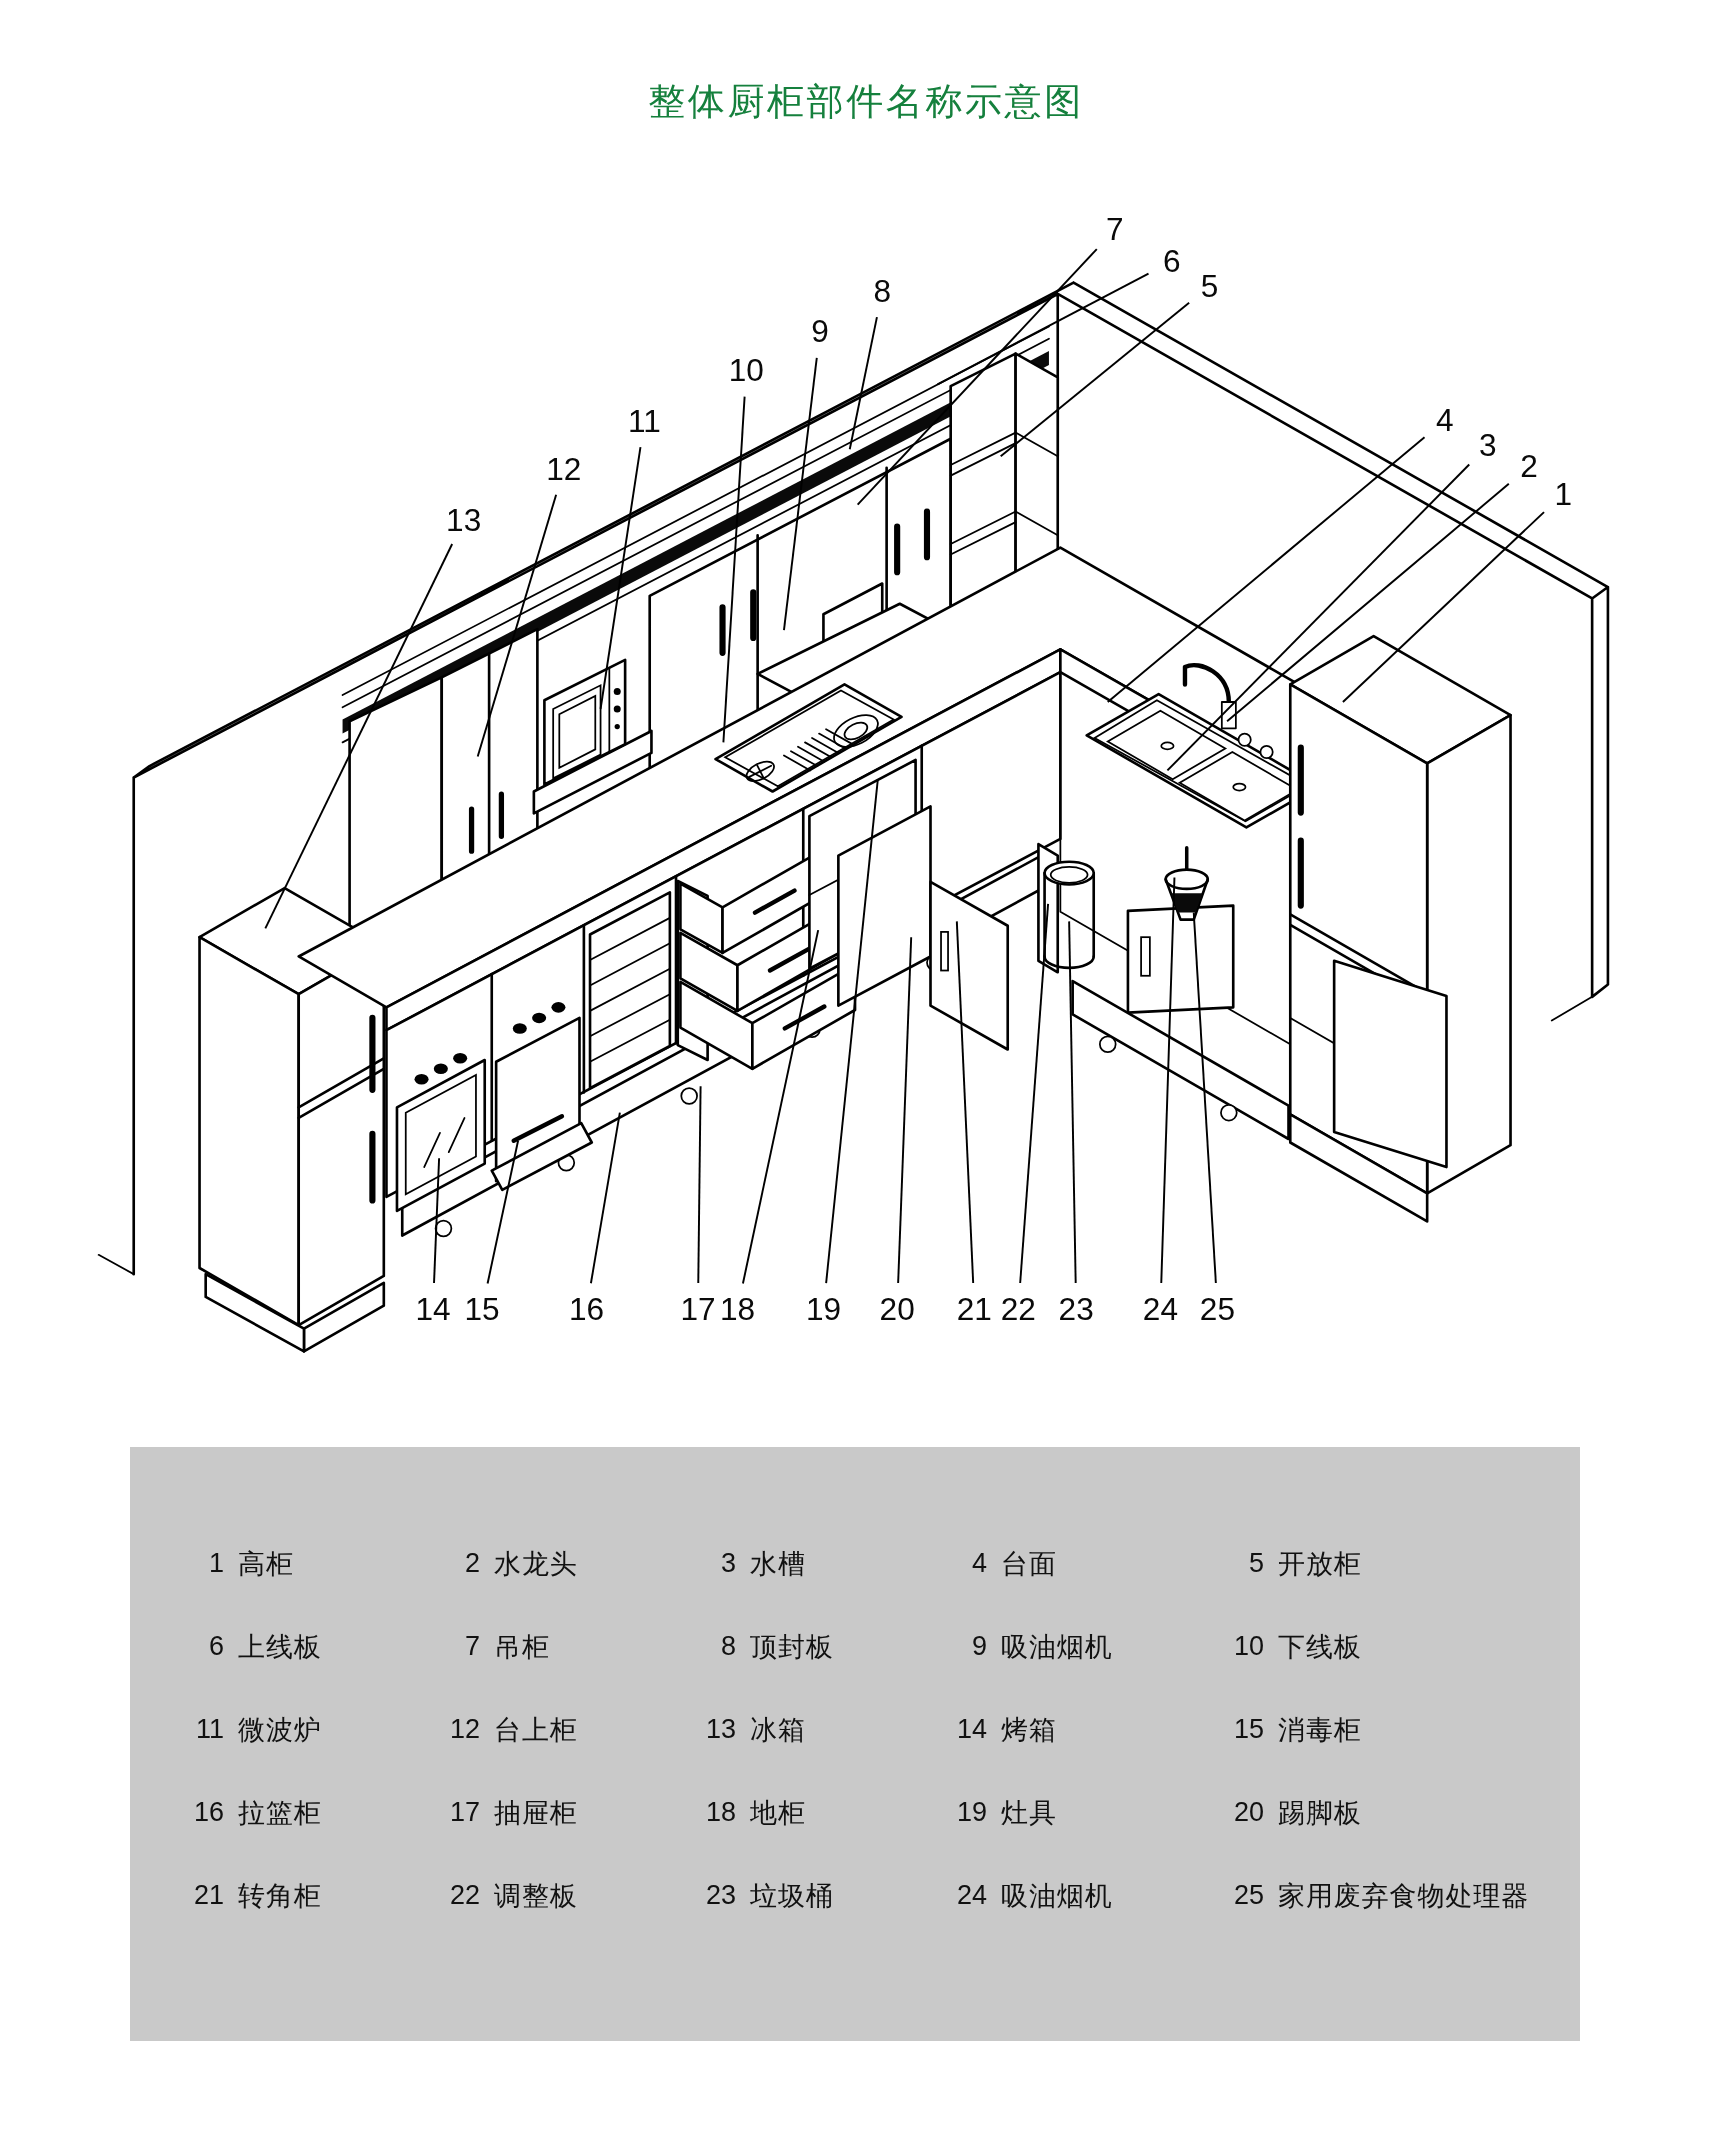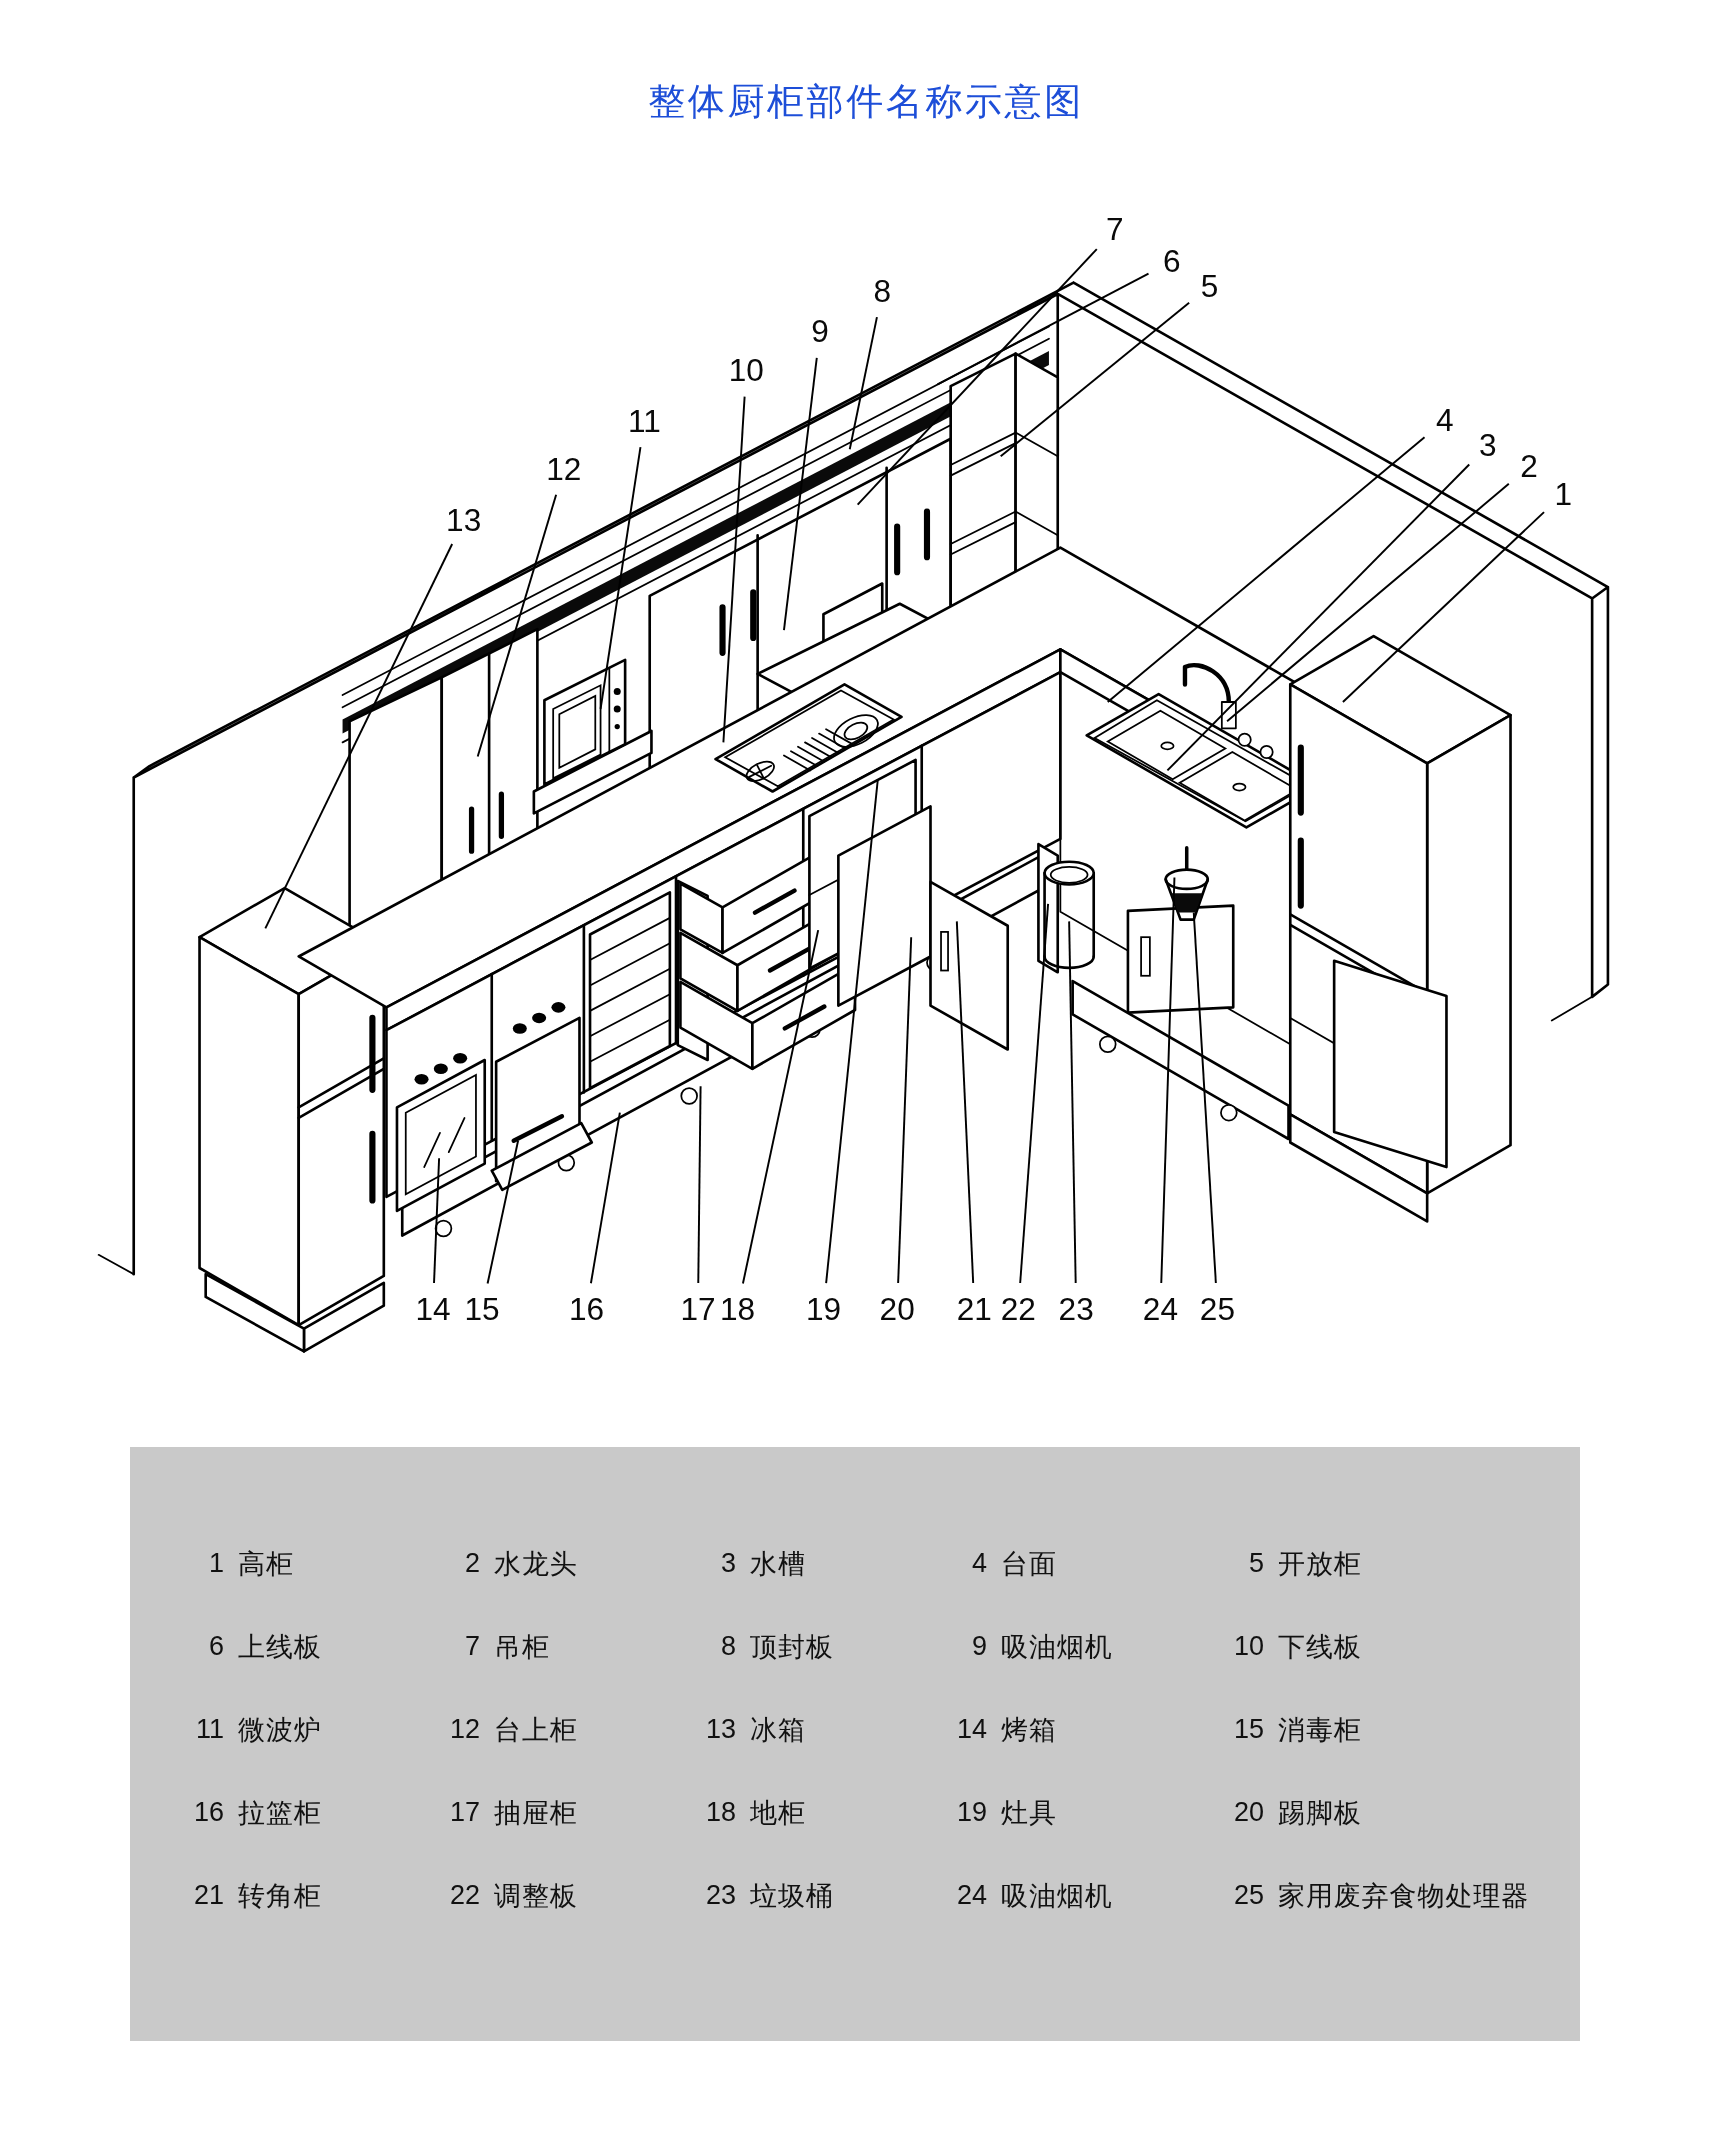--- a/index.html
+++ b/index.html
@@ -1,18 +1,18 @@
 <!DOCTYPE html>
 <html style="font-size:14px"><head>
 <meta charset="utf-8">
 <style>
   html,body{margin:0;padding:0;background:#fff;}
   body{width:1732px;height:2133px;position:relative;font-family:"Liberation Sans",sans-serif;color:#111;}
   .page-title{position:absolute;top:77px;left:0;width:100%;text-align:center;
-    font-size:37px;font-weight:400;letter-spacing:2.6px;color:#1d4ed8;}
+    font-size:37px;font-weight:400;letter-spacing:2.6px;color:#15803d;}
   svg#diagram{position:absolute;top:0;left:0;}
   svg .s{fill:#ffffff;stroke:#000;stroke-width:3;stroke-linejoin:round;}
   svg .l{fill:none;stroke:#000;stroke-width:3;stroke-linecap:round;stroke-linejoin:round;}
   svg .t{fill:none;stroke:#000;stroke-width:2;stroke-linecap:round;}
   svg .dark{fill:#0a0a0a;stroke:none;}
   svg .leader{stroke:#000;stroke-width:2.2;fill:none;}
   svg text.co{font-family:"Liberation Sans",sans-serif;font-size:36px;fill:#0a0a0a;text-anchor:middle;}
   .legend{position:absolute;left:130px;top:1447px;width:1450px;height:594px;
     background:#c9c9c9;box-sizing:border-box;padding:75px 0 0 54px;
     display:grid;grid-template-columns:256px 256px 251px 277px 356px;grid-auto-rows:83px;}

